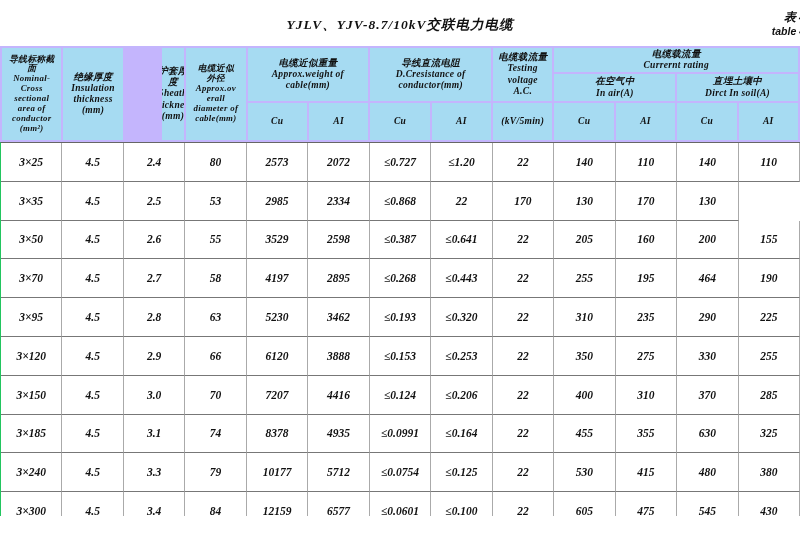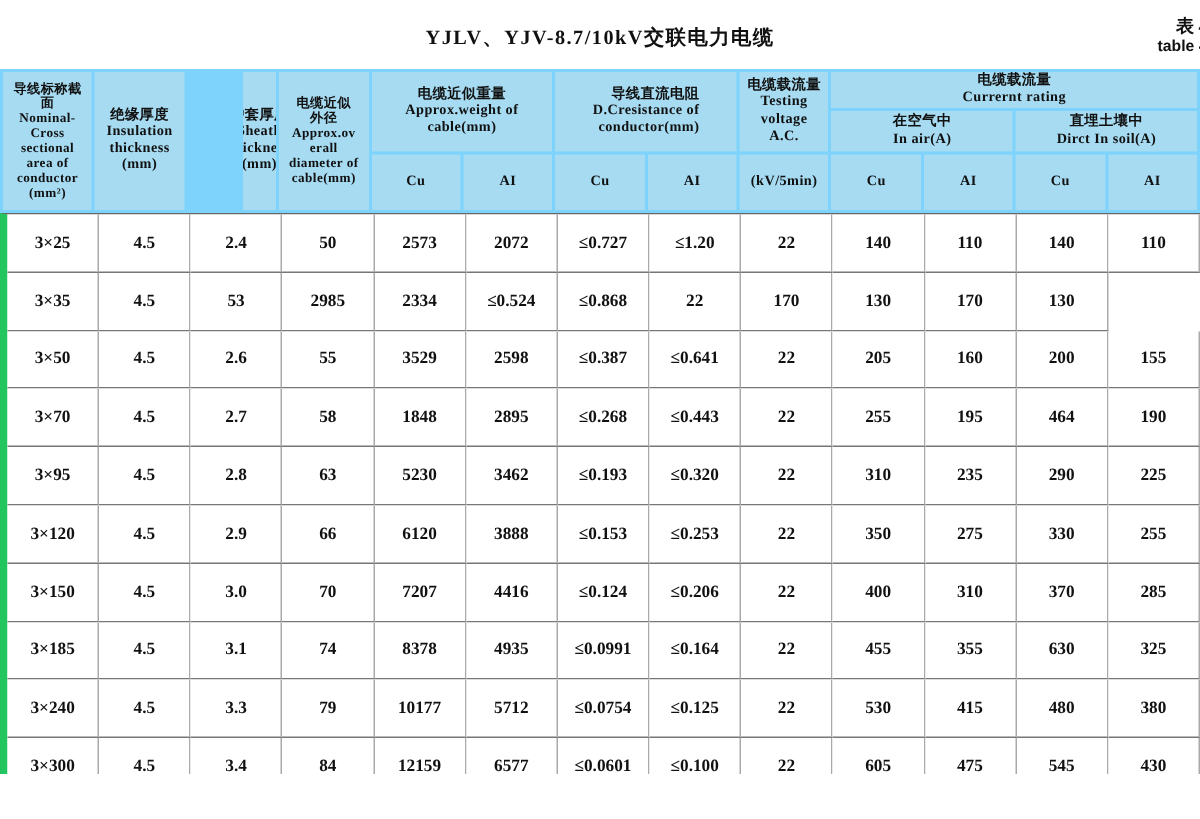--- a/index.html
+++ b/index.html
@@ -1,54 +1,55 @@
 <!DOCTYPE html>
 <html><head>
 <meta charset="utf-8">
 <style>
   html,body{margin:0;padding:0;background:#fff;}
   #page{
     position:relative;width:800px;height:516px;background:#ffffff;
     overflow:hidden;
     font-family:"Liberation Serif","DejaVu Serif",serif;
     color:#111;
+    font-style:italic;
   }
   
   #doc-title{
     position:absolute;top:16px;left:0;width:800px;
     text-align:center;font-size:13.5px;font-weight:bold;letter-spacing:1px;
   }
   #table-no{
     position:absolute;top:11px;right:-5px;text-align:right;font-weight:bold;line-height:1.15;
   }
   #table-no .cn{font-size:12px;display:block;}
   #table-no .en{font-size:10.5px;display:block;font-family:"Liberation Sans",sans-serif;font-weight:bold;}
   
   #thead{
     position:absolute;top:46px;left:0;width:800px;height:96px;
     box-sizing:border-box;padding:2px;
     display:grid;
     grid-template-columns:repeat(13,1fr);
     grid-template-rows:24px 27px 37px;
-    gap:2px;background:#7dd3fc;
+    gap:2px;background:#c4b5fd;
   }
   .hcell{
     background:#a6dbf2;
     display:flex;align-items:center;justify-content:center;text-align:center;
     font-weight:bold;font-size:9.5px;line-height:1.18;
     white-space:pre-line;overflow:hidden;letter-spacing:0.3px;
   }
   .hcell.small{font-size:8.8px;line-height:1.12;}
   .r13{grid-row:1/4;}
   .r12{grid-row:1/3;}
   
   #tbody{
     position:absolute;top:142px;left:0;width:800px;
     box-sizing:border-box;
-    border-top:1px solid #666;border-left:5px solid #22c55e;
+    border-top:1px solid #666;border-left:1px solid #22c55e;
   }
   .trow{
     display:grid;grid-template-columns:repeat(13,1fr);
     height:38.8px;
   }
   .tcell{
     display:flex;align-items:center;justify-content:center;
     border-right:1px solid #aaa;border-bottom:1px solid #777;
     font-size:11.5px;font-weight:bold;
     background:#fff;white-space:nowrap;overflow:hidden;
@@ -89,21 +90,21 @@
 erall
 diameter of
 cable(mm)</div>
 
     <div class="hcell r12" style="grid-column:5/7;">电缆近似重量
 Approx.weight of
 cable(mm)</div>
     <div class="hcell" style="grid-column:5;grid-row:3;">Cu</div>
     <div class="hcell" style="grid-column:6;grid-row:3;">AI</div>
 
-    <div class="hcell r12" style="grid-column:7/9;text-align:right;">导线直流电阻
+    <div class="hcell r12" style="grid-column:7/9;">导线直流电阻
 D.Cresistance of
 conductor(mm)</div>
     <div class="hcell" style="grid-column:7;grid-row:3;">Cu</div>
     <div class="hcell" style="grid-column:8;grid-row:3;">AI</div>
 
     <div class="hcell r12" style="grid-column:9;">电缆载流量
 Testing
 voltage
 A.C.</div>
     <div class="hcell" style="grid-column:9;grid-row:3;">(kV/5min)</div>
@@ -118,38 +119,38 @@
     <div class="hcell" style="grid-column:11;grid-row:3;">AI</div>
     <div class="hcell" style="grid-column:12;grid-row:3;">Cu</div>
     <div class="hcell" style="grid-column:13;grid-row:3;">AI</div>
   </div>
 
   <div id="tbody">
       <div class="trow">
         <div class="tcell">3×25</div>
         <div class="tcell">4.5</div>
         <div class="tcell">2.4</div>
-        <div class="tcell">50</div>
+        <div class="tcell">80</div>
         <div class="tcell">2573</div>
         <div class="tcell">2072</div>
         <div class="tcell">≤0.727</div>
         <div class="tcell">≤1.20</div>
         <div class="tcell">22</div>
         <div class="tcell">140</div>
         <div class="tcell">110</div>
         <div class="tcell">140</div>
         <div class="tcell">110</div>
       </div>
       <div class="trow">
         <div class="tcell">3×35</div>
         <div class="tcell">4.5</div>
+        <div class="tcell">2.5</div>
         <div class="tcell">53</div>
         <div class="tcell">2985</div>
         <div class="tcell">2334</div>
-        <div class="tcell">≤0.524</div>
         <div class="tcell">≤0.868</div>
         <div class="tcell">22</div>
         <div class="tcell">170</div>
         <div class="tcell">130</div>
         <div class="tcell">170</div>
         <div class="tcell">130</div>
       </div>
       <div class="trow">
         <div class="tcell">3×50</div>
         <div class="tcell">4.5</div>
@@ -163,21 +164,21 @@
         <div class="tcell">205</div>
         <div class="tcell">160</div>
         <div class="tcell">200</div>
         <div class="tcell">155</div>
       </div>
       <div class="trow">
         <div class="tcell">3×70</div>
         <div class="tcell">4.5</div>
         <div class="tcell">2.7</div>
         <div class="tcell">58</div>
-        <div class="tcell">1848</div>
+        <div class="tcell">4197</div>
         <div class="tcell">2895</div>
         <div class="tcell">≤0.268</div>
         <div class="tcell">≤0.443</div>
         <div class="tcell">22</div>
         <div class="tcell">255</div>
         <div class="tcell">195</div>
         <div class="tcell">464</div>
         <div class="tcell">190</div>
       </div>
       <div class="trow">

